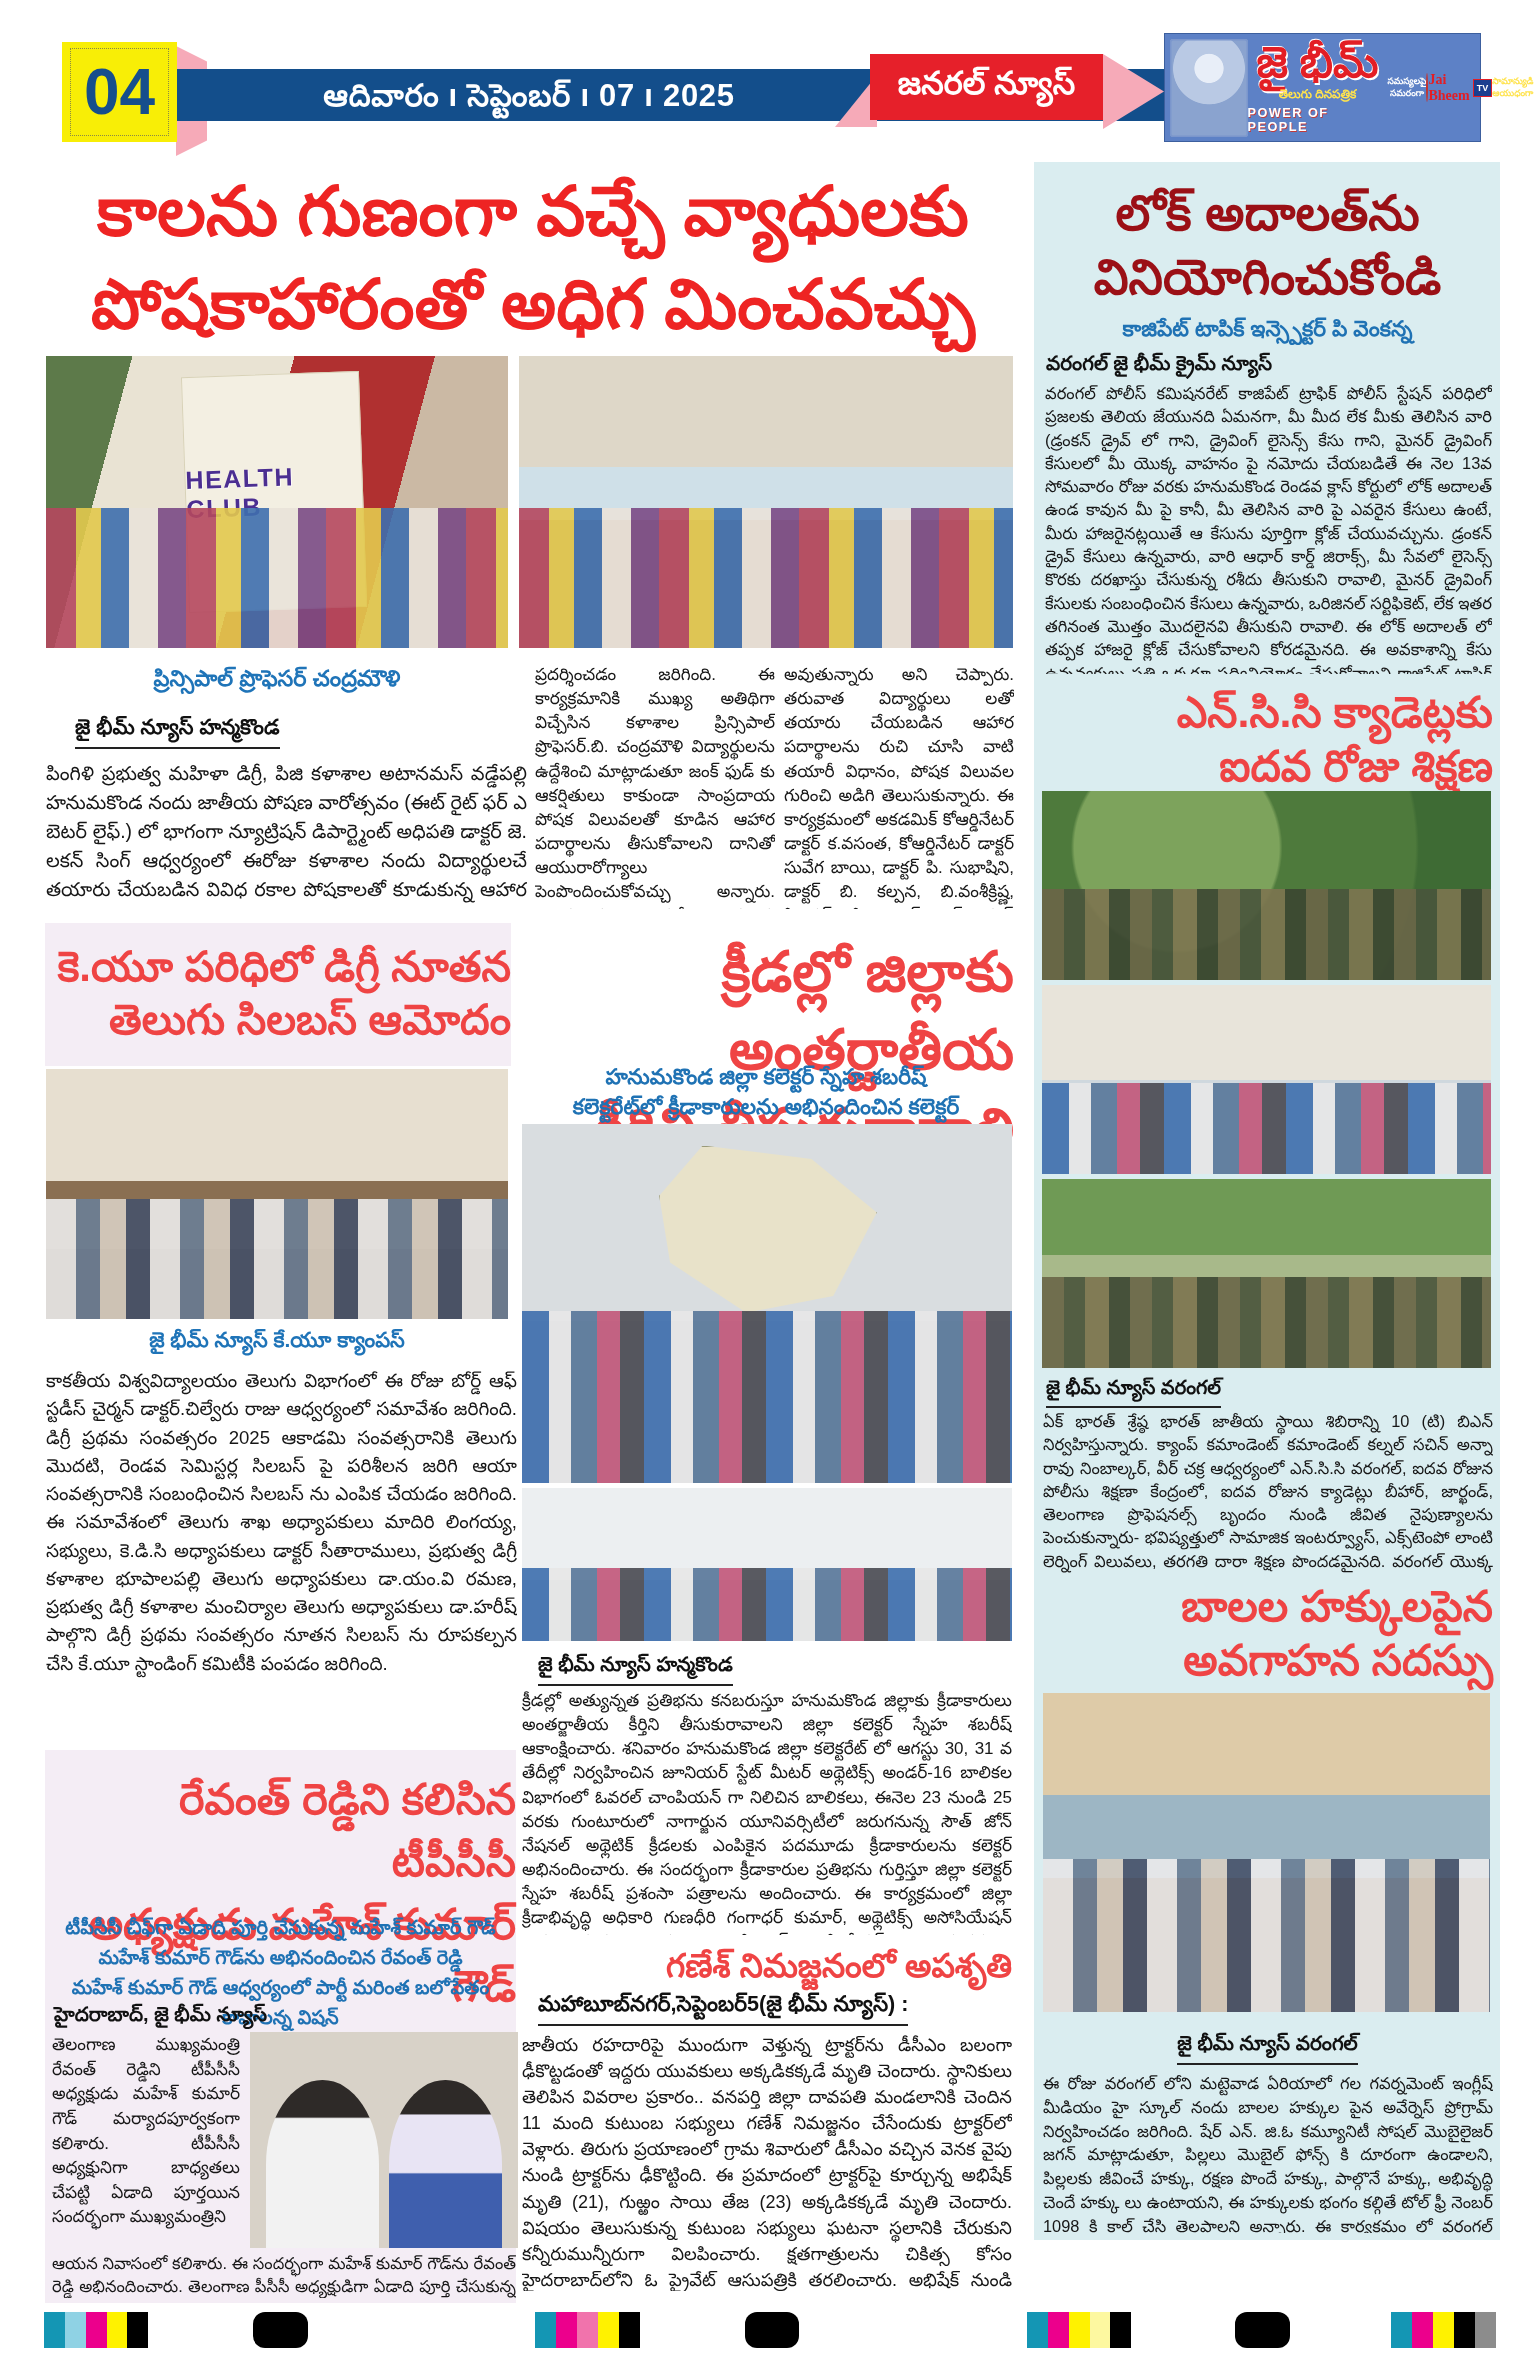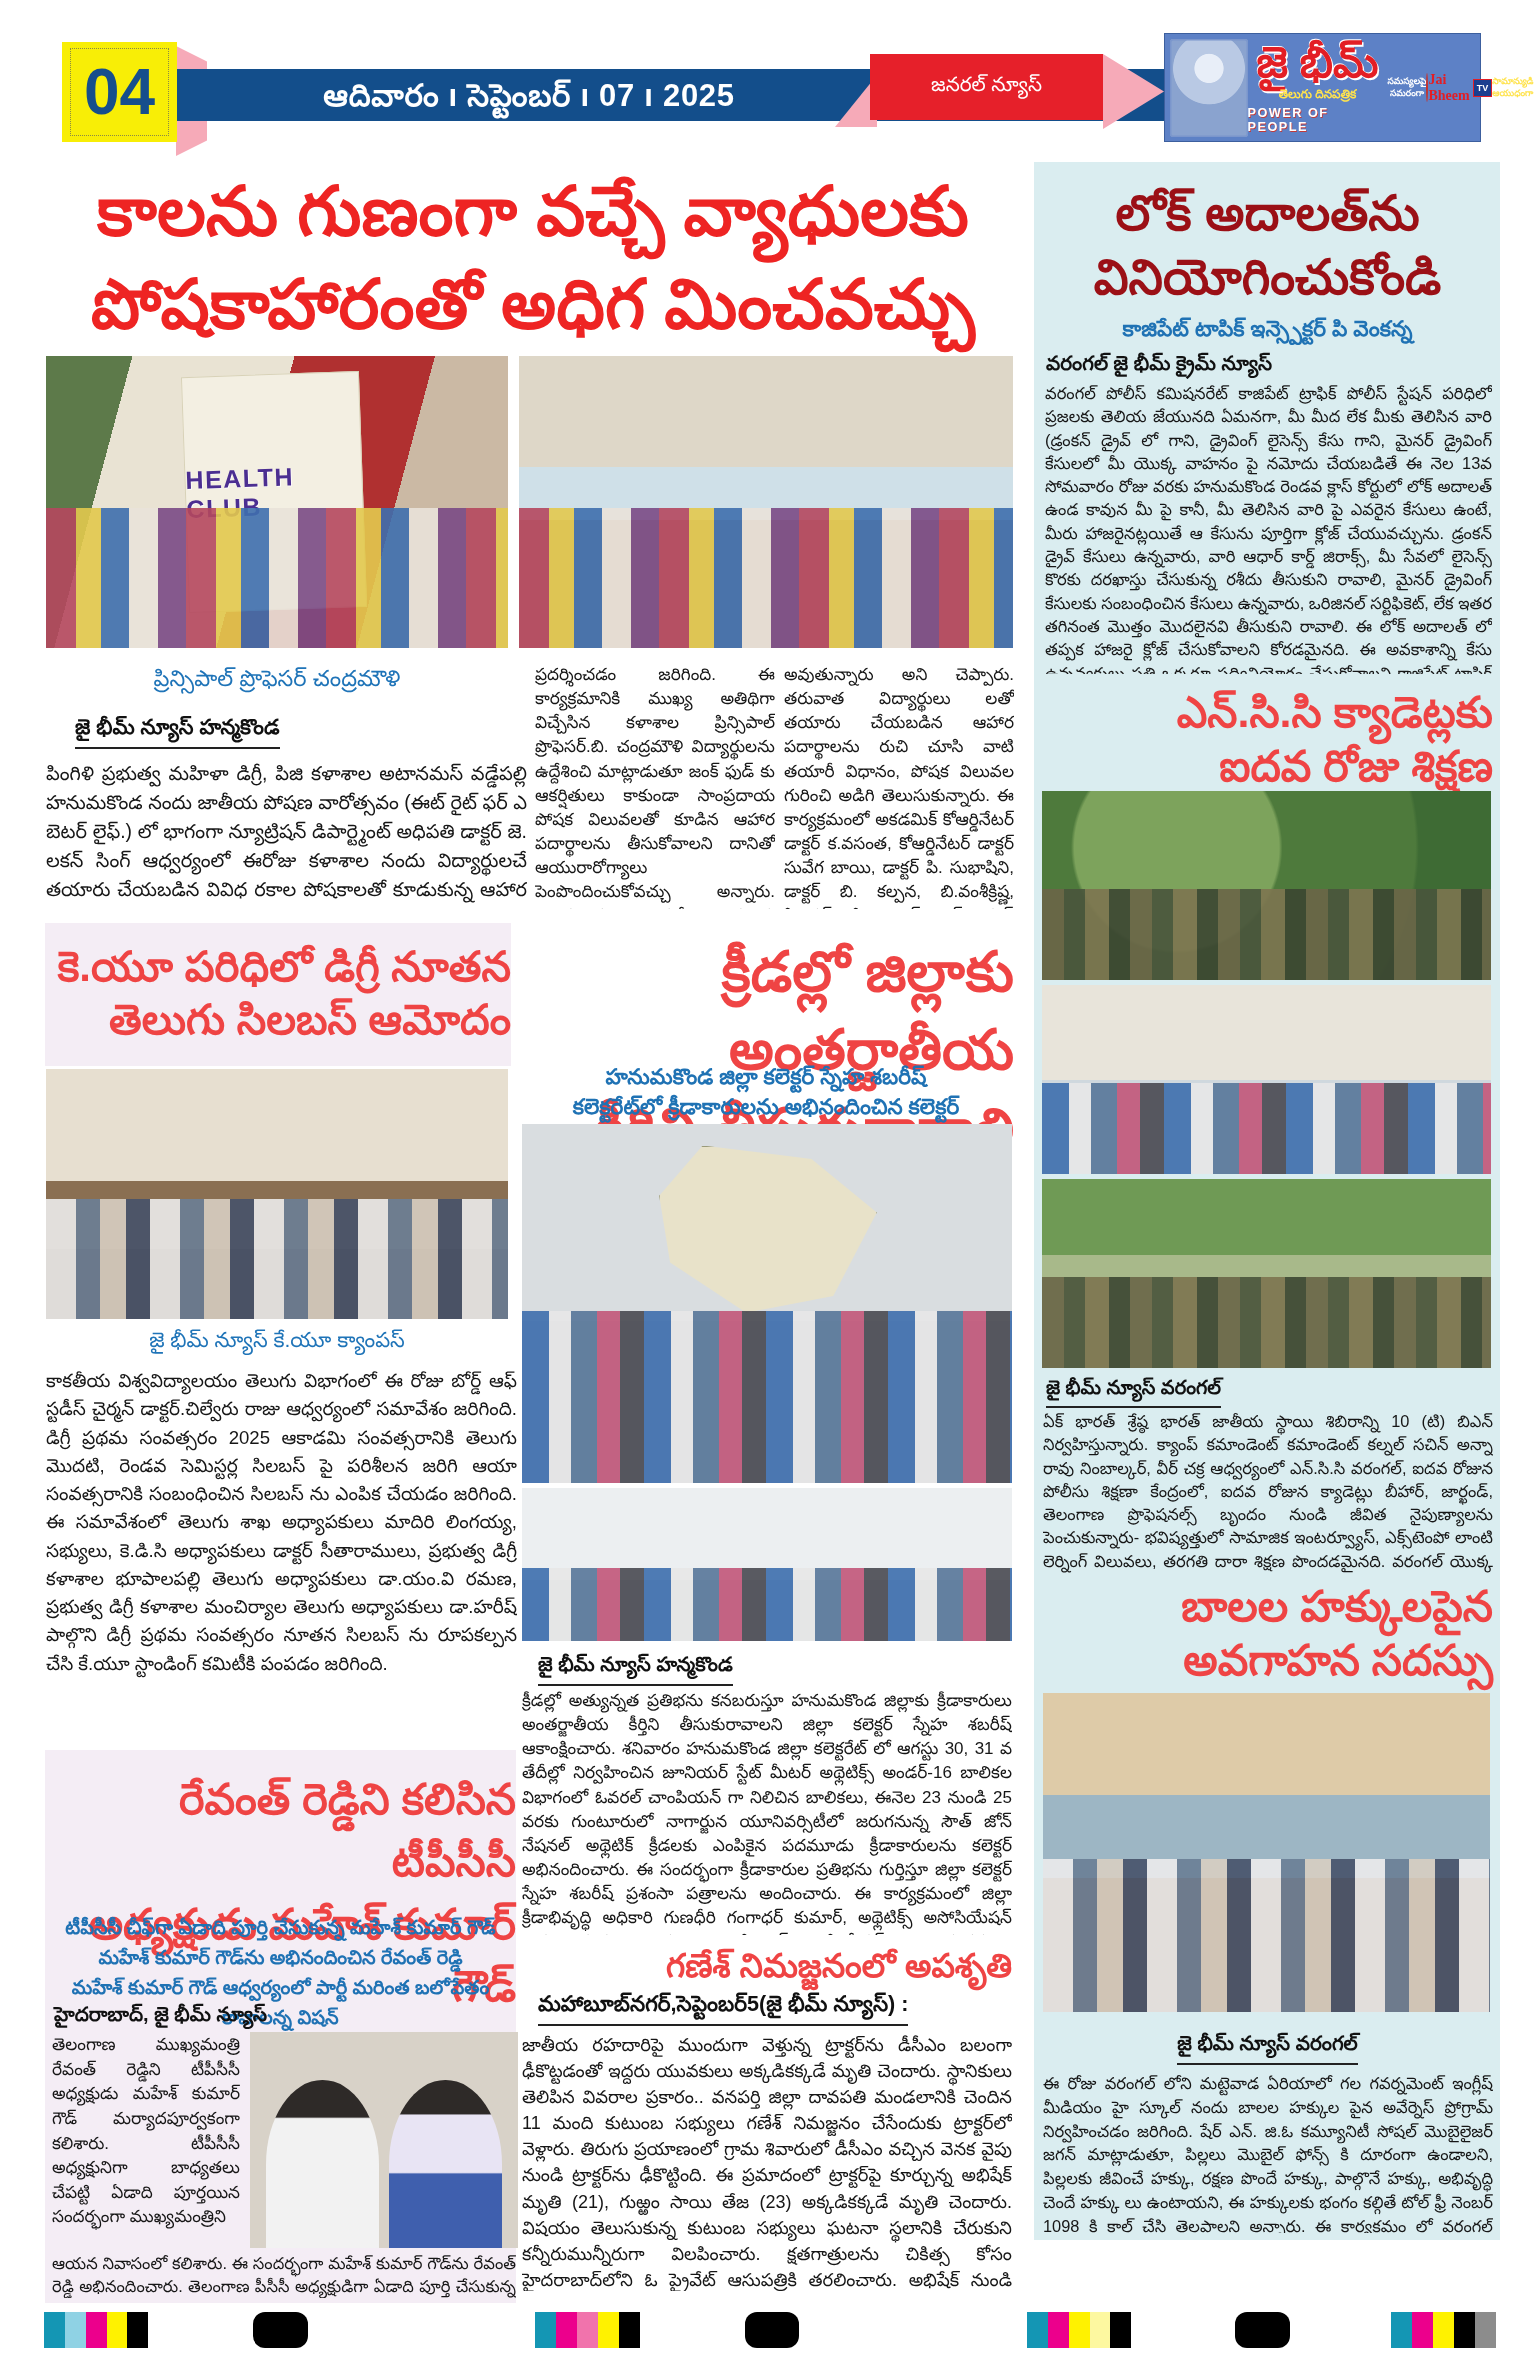--- a/index.html
+++ b/index.html
@@ -8,21 +8,21 @@
   .abs{position:absolute;}
 
   
   .pgnum{background:#f8ee06;border:1.5px solid #f8ee06;display:flex;align-items:center;justify-content:center;z-index:3;}
   .pgnum .inner{border:1.5px dotted #8a8a44;width:86%;height:88%;display:flex;align-items:center;justify-content:center;
                 color:#174e8c;font-size:64px;font-weight:800;}
   .pink-shape{background:#f6aab8;z-index:1;}
   .topbar{background:#134e8b;z-index:2;}
   .date-line{color:#ffffff;font-size:31px;font-weight:700;text-align:center;letter-spacing:0.7px;}
   .badge{background:#e6202a;display:flex;align-items:center;justify-content:center;z-index:4;}
-  .badge span{color:#fff;font-size:20px;font-weight:400;}
+  .badge span{color:#fff;font-size:32px;font-weight:700;}
   .arrow-r{background:#f6aab8;clip-path:polygon(0 0,100% 50%,0 100%);z-index:2;}
   .tri-l{background:#f6aab8;clip-path:polygon(100% 0,100% 100%,0 100%);z-index:2;}
 
   .masthead{background:#5d81c6;z-index:3;display:flex;align-items:stretch;padding:4.5px;box-sizing:border-box;border:0.7px solid #3c5f9e;}
   .portrait{width:78px;border-radius:3px;background:
       radial-gradient(circle at 50% 30%,#e8eef8 0 18%,#b9c9e4 19% 45%,#8aa3cf 46% 100%);
       box-shadow:inset 0 0 0 1.5px #7b96cc;}
   .mh-center{flex:1;display:flex;flex-direction:column;align-items:center;justify-content:center;}
   .mh-title{color:#e31e25;font-size:43px;font-weight:800;line-height:1;
             text-shadow:1.5px 1.5px 0 #ffffff,-0.7px -0.7px 0 #ffffff;}
@@ -39,21 +39,21 @@
   .mh-tvname{font-family:"Liberation Serif","DejaVu Serif",serif;color:#e31e25;font-size:14px;font-weight:800;
              display:flex;align-items:center;gap:3px;}
   .tvchip{background:#1b3f8f;color:#fff;font-size:9px;font-weight:800;padding:3px 3px;border:0.7px solid #e31e25;
           font-family:Liberation Sans, sans-serif;}
 
   
   .main-head{color:#ee2423;font-size:69px;font-weight:800;text-align:center;line-height:1.35;}
   .sec-head{color:#ef4444;font-weight:800;text-align:right;line-height:1.25;}
   .maroon-head{color:#9b1016;font-weight:800;text-align:center;line-height:1.3;}
   .blue-sub{color:#1f72b4;font-weight:700;text-align:center;}
-  .caption{color:#1f74b8;font-weight:400;text-align:center;}
+  .caption{color:#1f74b8;font-weight:700;text-align:center;}
   .byline{font-weight:700;color:#111;}
   .byline .u{border-bottom:2.2px solid #222;padding-bottom:3px;display:inline-block;}
   .body-txt{text-align:justify;color:#161616;}
   .lav{background:#f4edf5;}
   .rightcol-bg{background:#daedf0;}
 
   
   .photo{position:absolute;overflow:hidden;background:#cfd8d2;}
   .band{position:absolute;left:0;right:0;bottom:0;height:48%;opacity:.9;filter:blur(0.7px);}
   .band-sari{background:repeating-linear-gradient(90deg,#b5485f 0 30px,#e3c94e 30px 55px,#3f6fae 55px 83px,#eae3da 83px 112px,#7b4b86 112px 140px);}

